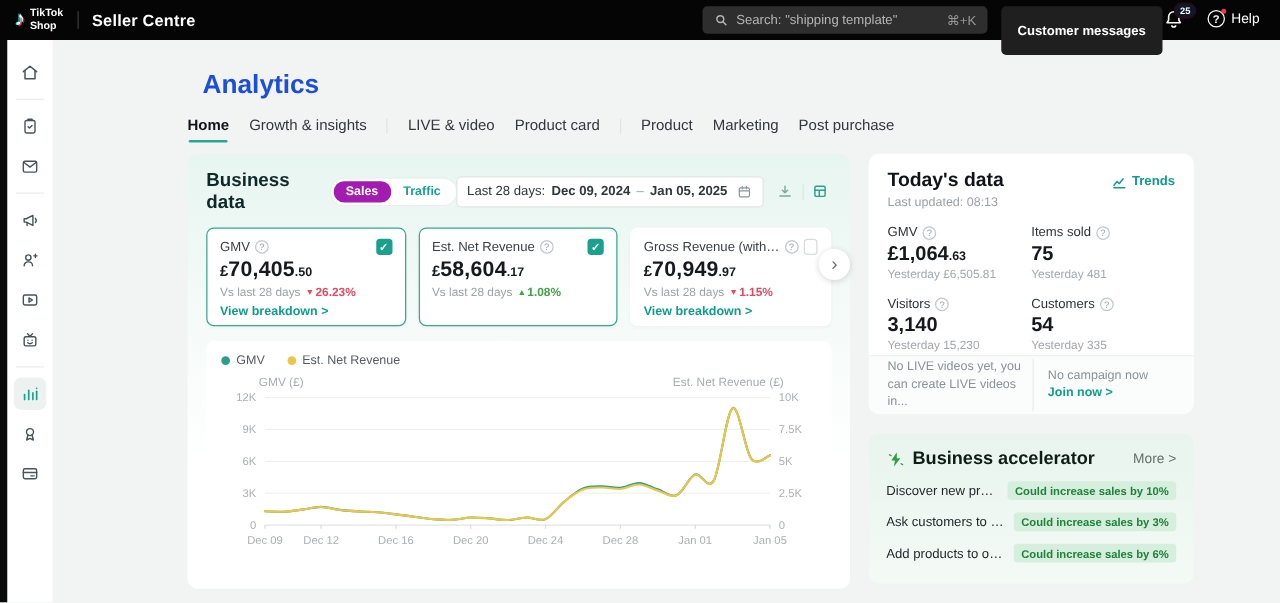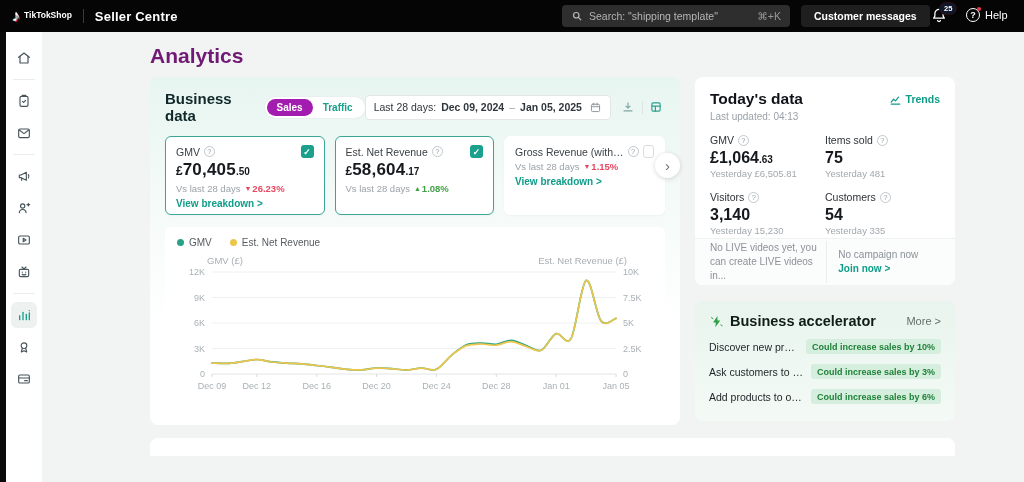--- a/index.html
+++ b/index.html
@@ -6,29 +6,29 @@
   body { margin:0; width:1024px; height:482px; overflow:hidden;
          font-family:"Liberation Sans", sans-serif; background:#f2f3f3; }
   .screen { position:relative; width:1024px; height:482px; }
 
   
   .topbar { position:absolute; top:0; left:0; right:0; height:32px; background:#050505;
             display:flex; align-items:center; color:#fff; padding:0 12px; z-index:9; }
   .logo { display:flex; align-items:center; gap:4px; cursor:pointer; }
   .note { font-size:16px; line-height:1; color:#fff;
           text-shadow:-1px 0 0 #25f4ee, 1px 1px 0 #fe2c55; }
-  .logo-text { display:flex; flex-direction:row; font-size:8.5px; font-weight:bold; line-height:1.15; }
+  .logo-text { display:flex; flex-direction:column; font-size:8.5px; font-weight:bold; line-height:1.15; }
   .logo-div { width:1px; height:14px; background:#3a3a3a; margin:0 11px; }
   .app-name { font-size:13px; font-weight:bold; letter-spacing:.2px; }
   .search { position:absolute; left:562px; top:5px; width:228px; height:22px; background:#2e2e2e;
             border-radius:4px; display:flex; align-items:center; padding:0 9px; gap:6px;
             font-size:10.5px; color:#b5b5b5; cursor:text; }
   .search svg { flex:0 0 auto; }
   .search-kbd { margin-left:auto; color:#979797; }
-  .msg-btn { position:absolute; left:801px; top:5px; height:22px; padding:0 13px; background:#1f1f1f;
+  .msg-btn { position:absolute; left:801px; top:5px; height:39px; padding:0 13px; background:#1f1f1f;
              color:#fff; border:none; border-radius:4px; font-size:10.5px; font-weight:bold;
              font-family:inherit; cursor:pointer; }
   .bell { position:absolute; left:930px; top:6px; width:22px; height:22px; cursor:pointer; color:#fff; }
   .badge { position:absolute; left:9px; top:-4px; background:#0f172a; border:1px solid #30090f;
            border-radius:8px; font-size:7.5px; font-weight:bold; padding:1px 4px; color:#fff; }
   .help { position:absolute; left:966px; top:8px; display:flex; align-items:center; gap:5px;
           font-size:11px; cursor:pointer; }
   .help-circle { width:14px; height:14px; border:1.4px solid #fff; border-radius:50%;
                  display:flex; align-items:center; justify-content:center; font-size:9px;
                  font-weight:bold; position:relative; }
@@ -39,21 +39,21 @@
   .edge-strip { position:absolute; left:0; top:32px; width:6px; bottom:0; background:#0a0a0a; }
   .sidebar { position:absolute; left:6px; top:32px; width:36px; bottom:0; background:#fff;
              display:flex; flex-direction:column; align-items:center; padding-top:13px; gap:6px; }
   .side-item { width:26px; height:26px; display:flex; align-items:center; justify-content:center;
                color:#47545a; border-radius:6px; cursor:pointer; }
   .side-item.active { background:#edf2f0; color:#1aa08c; }
   .side-sep { width:22px; height:1px; background:#ececec; margin:2px 0; }
 
   
   .main { position:absolute; left:150px; top:44px; width:805px; }
-  .page-title { font-size:21px; font-weight:bold; color:#701a75; margin:0; }
+  .page-title { font-size:21px; font-weight:bold; color:#1d4ed8; margin:12px; }
   .tabs { display:flex; align-items:center; gap:16px; margin-top:13px; font-size:12px; color:#33383d; }
   .tab { padding-bottom:7px; position:relative; cursor:pointer; white-space:nowrap; }
   .tab.active { font-weight:bold; color:#101418; }
   .tab.active::after { content:""; position:absolute; left:1px; right:1px; bottom:0; height:2.5px;
                        background:#27a795; border-radius:2px; }
   .tab-sep { width:1px; height:12px; background:#e1e3e4; margin-bottom:6px; }
   .content-row { display:flex; gap:15px; margin-top:9px; }
 
   
   .biz-card { width:530px; height:348px; border-radius:8px; position:relative;
@@ -265,20 +265,31 @@
           <rect x="4" y="6" width="16" height="12" rx="2"></rect>
           <path d="M4 10.5 h16"></path>
           <path d="M13 14.5 h4"></path>
         </svg>
     </div>
   </nav>
 
   <main class="main">
     <h1 class="page-title">Analytics</h1>
 
+    <div class="tabs">
+      <div class="tab active">Home</div>
+      <div class="tab">Growth &amp; insights</div>
+      <div class="tab-sep"></div>
+      <div class="tab">LIVE &amp; video</div>
+      <div class="tab">Product card</div>
+      <div class="tab-sep"></div>
+      <div class="tab">Product</div>
+      <div class="tab">Marketing</div>
+      <div class="tab">Post purchase</div>
+    </div>
 
     <div class="content-row">
 
       <section class="biz-card">
         <div class="biz-header">
           <span class="biz-title">Business data</span>
           <div class="toggle">
             <span class="toggle-opt selected">Sales</span>
             <span class="toggle-opt">Traffic</span>
           </div>
@@ -340,20 +351,21 @@
                 </span>
             </div>
           </div>
 
           <div class="metric-card">
             <div class="m-top">
               <span class="m-label">Gross Revenue (with plat...</span>
               <span class="qm">?</span>
               <span class="m-check checkbox unchecked"></span>
             </div>
+            <div class="m-value"><span class="m-cur">£</span><span class="m-main">70,949</span><span class="m-dec">.97</span></div>
             <div class="m-compare">
               <span>Vs last 28 days</span>
               <span class="m-change neg">
                   <span class="arr">▼</span>
                   <span>1.15%</span>
                 </span>
             </div>
             <div class="m-link">View breakdown &gt;</div>
           </div>
         </div>
@@ -420,21 +432,21 @@
             <div class="today-head">
               <span class="today-title">Today's data</span>
               <span class="trends">
                 <svg width="13" height="13" viewBox="0 0 24 24" fill="none" stroke="currentColor" stroke-width="2.2" stroke-linecap="round" stroke-linejoin="round">
                     <path d="M4 17 l4.5-5.5 3.5 3 5.5-7"></path>
                     <path d="M4 20.5 h16"></path>
                   </svg>
                 <span>Trends</span>
               </span>
             </div>
-            <div class="updated">Last updated: 04:13</div>
+            <div class="updated">Last updated: 08:13</div>
 
             <div class="stats">
               <div class="stat">
                 <div class="stat-label">
                     <span>GMV</span>
                     <span class="qm">?</span>
                   </div>
                 <div class="stat-value"><span>£1,064</span><span class="stat-dec">.63</span></div>
                 <div class="stat-yday">Yesterday £6,505.81</div>
               </div>

